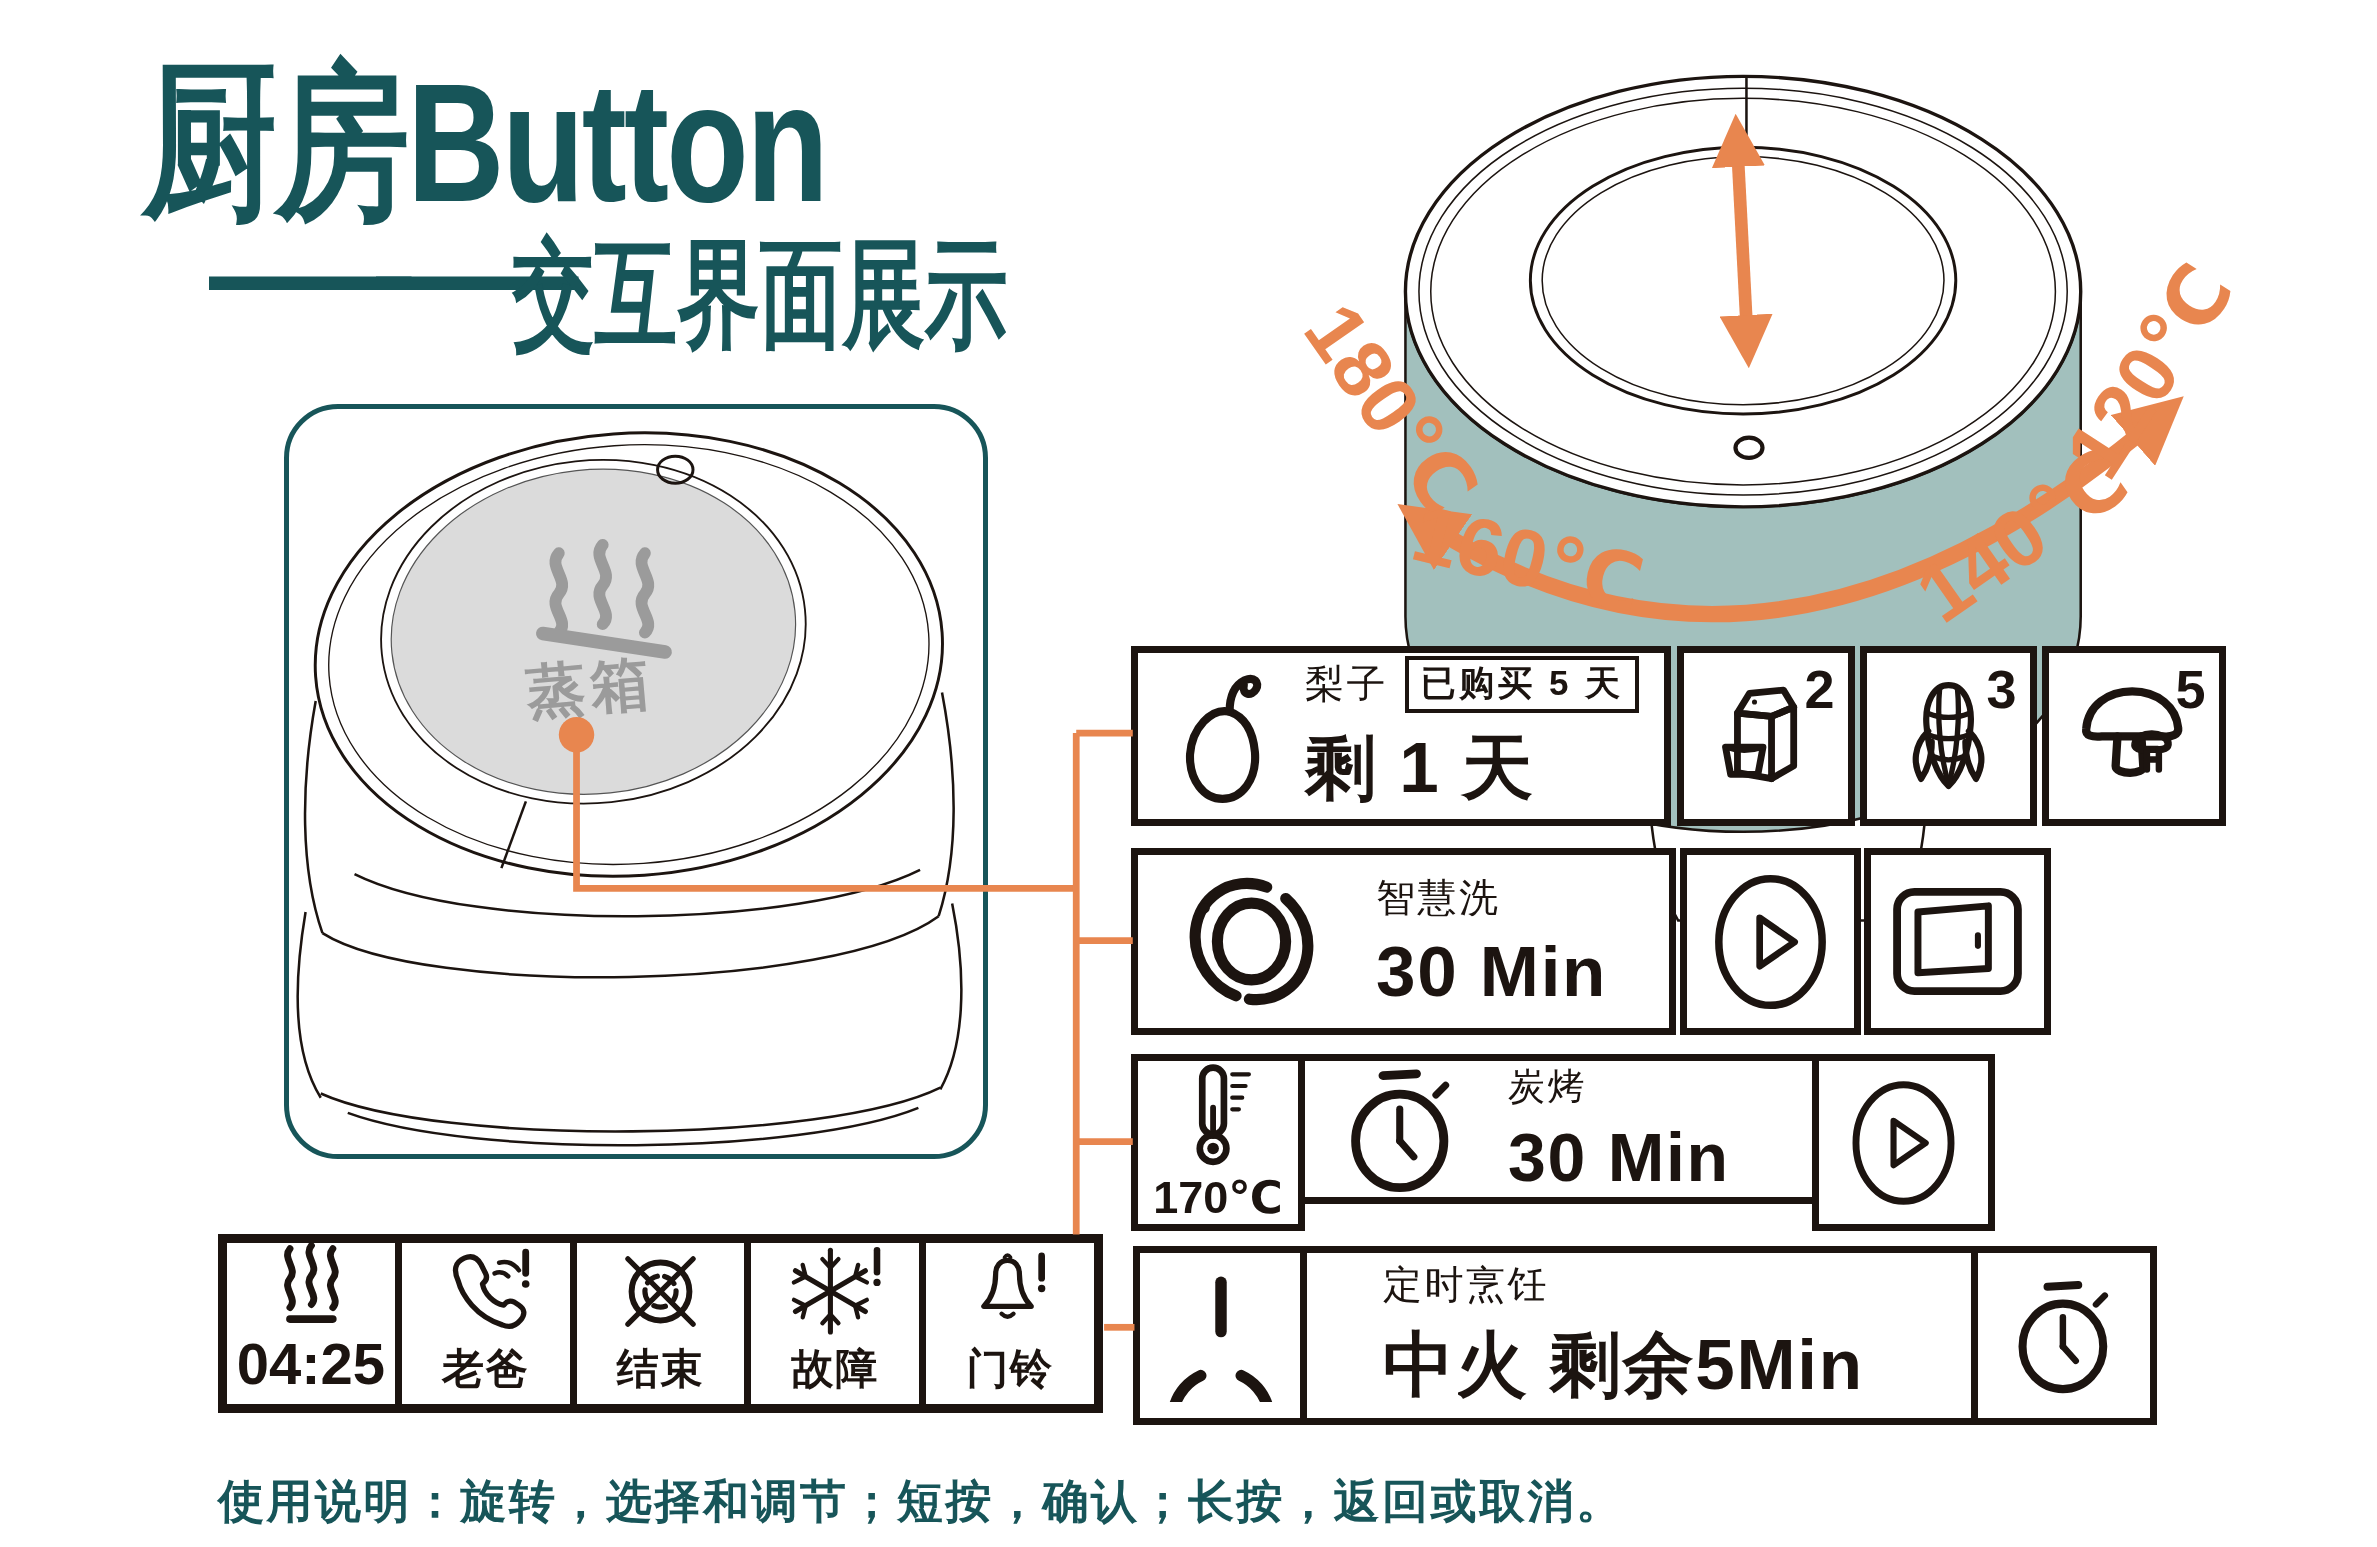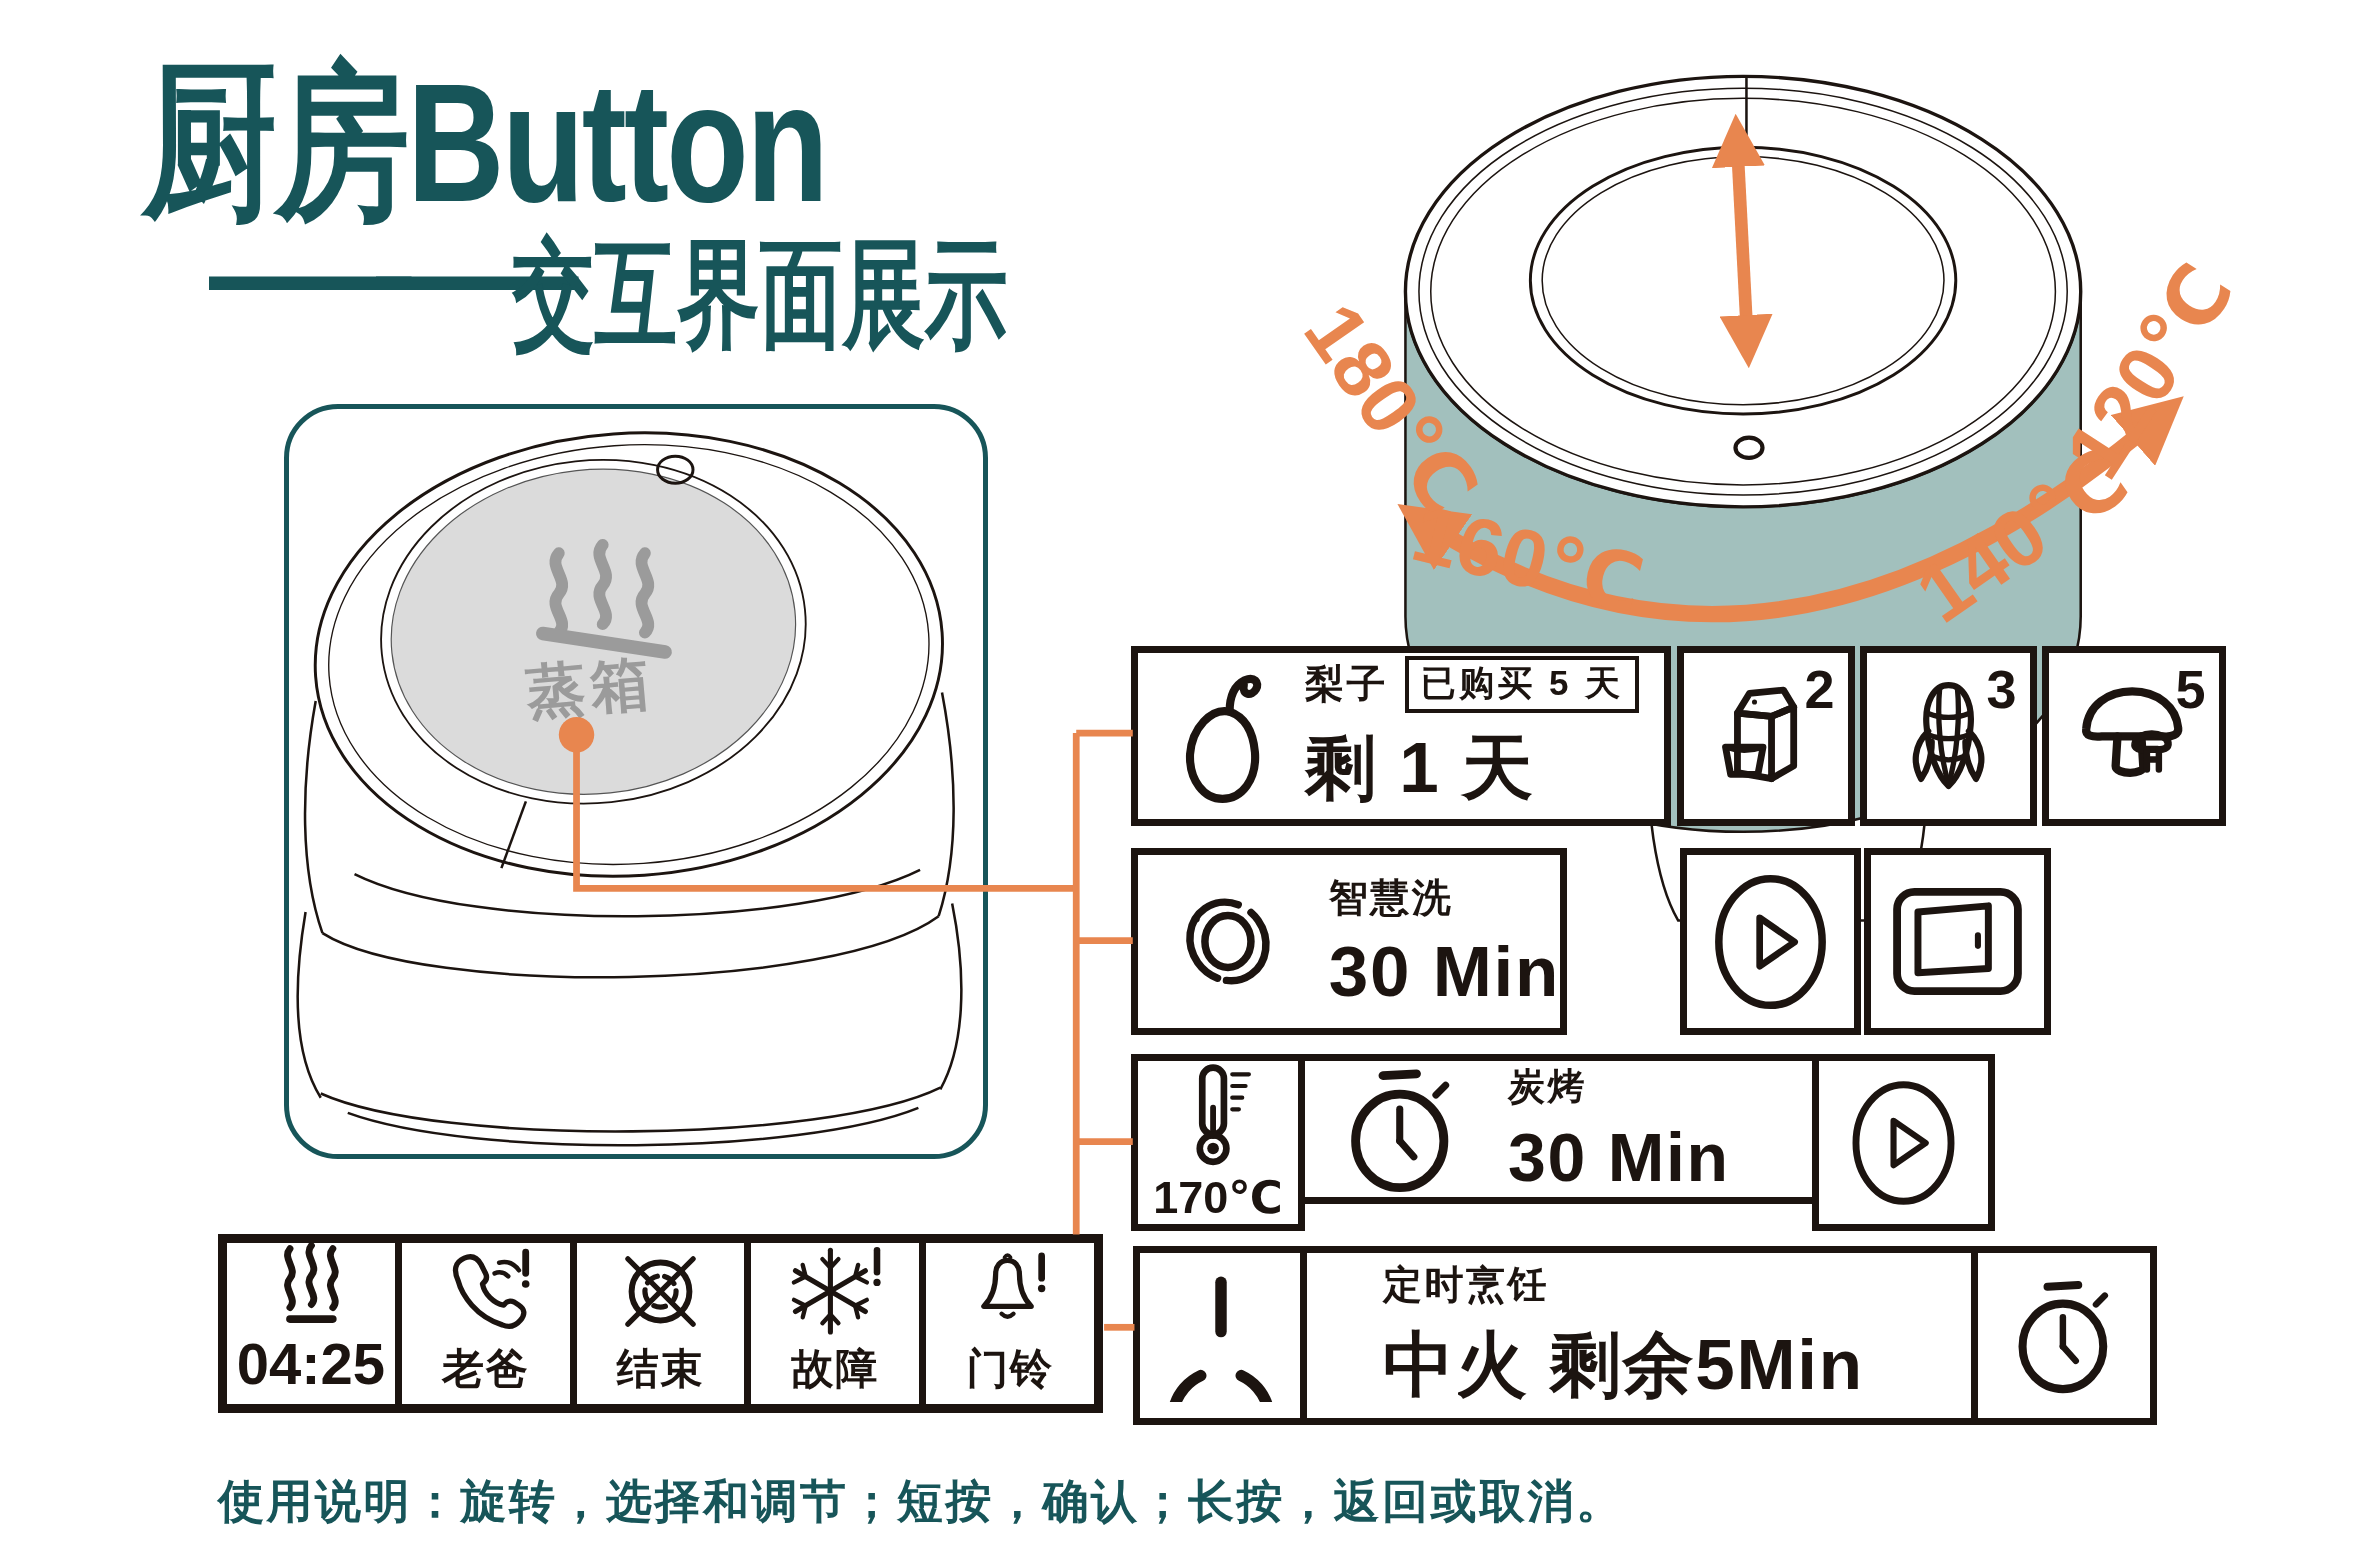--- a/index.html
+++ b/index.html
@@ -20,21 +20,21 @@
   
   #title{position:absolute;left:142px;top:54px;font-size:169px;line-height:1.05;font-weight:900;
          color:var(--teal);letter-spacing:-3.4px;transform:scaleX(.80);transform-origin:left top;white-space:nowrap;z-index:5;}
   #subtitle-dash{position:absolute;left:209px;top:196px;font-size:135px;font-weight:900;color:var(--teal);
          letter-spacing:-23.6px;transform:scaleX(1.5);transform-origin:left top;z-index:5;white-space:nowrap;}
   #subtitle{position:absolute;left:512px;top:216px;font-size:118px;font-weight:900;color:var(--teal);
          letter-spacing:0px;transform:scaleX(.70);transform-origin:left top;white-space:nowrap;z-index:5;}
   
   .temp{position:absolute;font-size:81px;font-weight:800;color:var(--orange);z-index:2;white-space:nowrap;}
   
-  .lab-sm{font-size:39px;font-weight:700;color:var(--ink);letter-spacing:2.5px;}
+  .lab-sm{font-size:39px;font-weight:400;color:var(--ink);letter-spacing:2.5px;}
   .lab-lg{font-size:71px;font-weight:900;color:var(--ink);letter-spacing:1.7px;white-space:nowrap;}
   .badge{border:4.2px solid var(--ink);padding:0 11.8px 1.7px 11.8px;font-size:35px;font-weight:600;color:var(--ink);letter-spacing:3.4px;}
   .count{position:absolute;top:5px;right:13.5px;font-size:54px;font-weight:800;color:var(--ink);}
   .ic{stroke:var(--ink);fill:none;stroke-linecap:round;stroke-linejoin:round;}
   
   #alerts{position:absolute;left:218px;top:1234px;width:885px;height:179px;background:#fff;
           border:9.3px solid var(--ink);box-sizing:border-box;display:flex;z-index:3;}
   .alert-cell{flex:1 1 0;display:flex;flex-direction:column;align-items:center;justify-content:flex-end;
               border-left:7.6px solid var(--ink);padding-bottom:6.8px;}
   .alert-cell:first-child{border-left:none;}
@@ -170,21 +170,21 @@
   <div class="card" style="left:2042px;top:646px;width:184px;height:180px;justify-content:center;">
     <span class="count">5</span>
     <svg class="ic" viewBox="0 0 125 115" width="115" height="106">
       <path d="M10 50 C12 24 34 9 60 9 C88 9 108 26 110 49 C111 56 103 59 93 58 L27 58 C16 59 9 57 10 50 Z" stroke-width="9"></path>
       <path d="M44 58 L42 90 C42 100 74 100 72 90 L70 58" stroke-width="9"></path>
       <path d="M63 66 C65 52 97 52 99 65 C100 71 93 73 87 72 L75 72 C68 73 62 71 63 66 Z" stroke-width="8"></path>
       <path d="M76 72 L76 94 M89 72 L89 94 M76 83 L89 83" stroke-width="7"></path>
     </svg>
   </div>
 
-  <div class="card" style="left:1131px;top:848px;width:436px;height:187px;">
+  <div class="card" style="left:1131px;top:848px;width:545px;height:187px;">
     <svg class="ic" viewBox="0 0 170 170" width="145" height="145" style="margin-left:41px;">
       <ellipse cx="85" cy="85" rx="64" ry="70" stroke-width="13" stroke-dasharray="150 16 210 26" transform="rotate(-35 85 85)"></ellipse>
       <circle cx="30" cy="46" r="6" fill="#1C1410" stroke="none"></circle>
       <circle cx="140" cy="128" r="5" fill="#1C1410" stroke="none"></circle>
       <ellipse cx="85" cy="85" rx="40" ry="45" stroke-width="13"></ellipse>
     </svg>
     <div style="display:flex;flex-direction:column;margin-left:52px;">
       <span class="lab-sm">智慧洗</span>
       <span class="lab-lg" style="margin-top:6.8px;">30 Min</span>
     </div>

